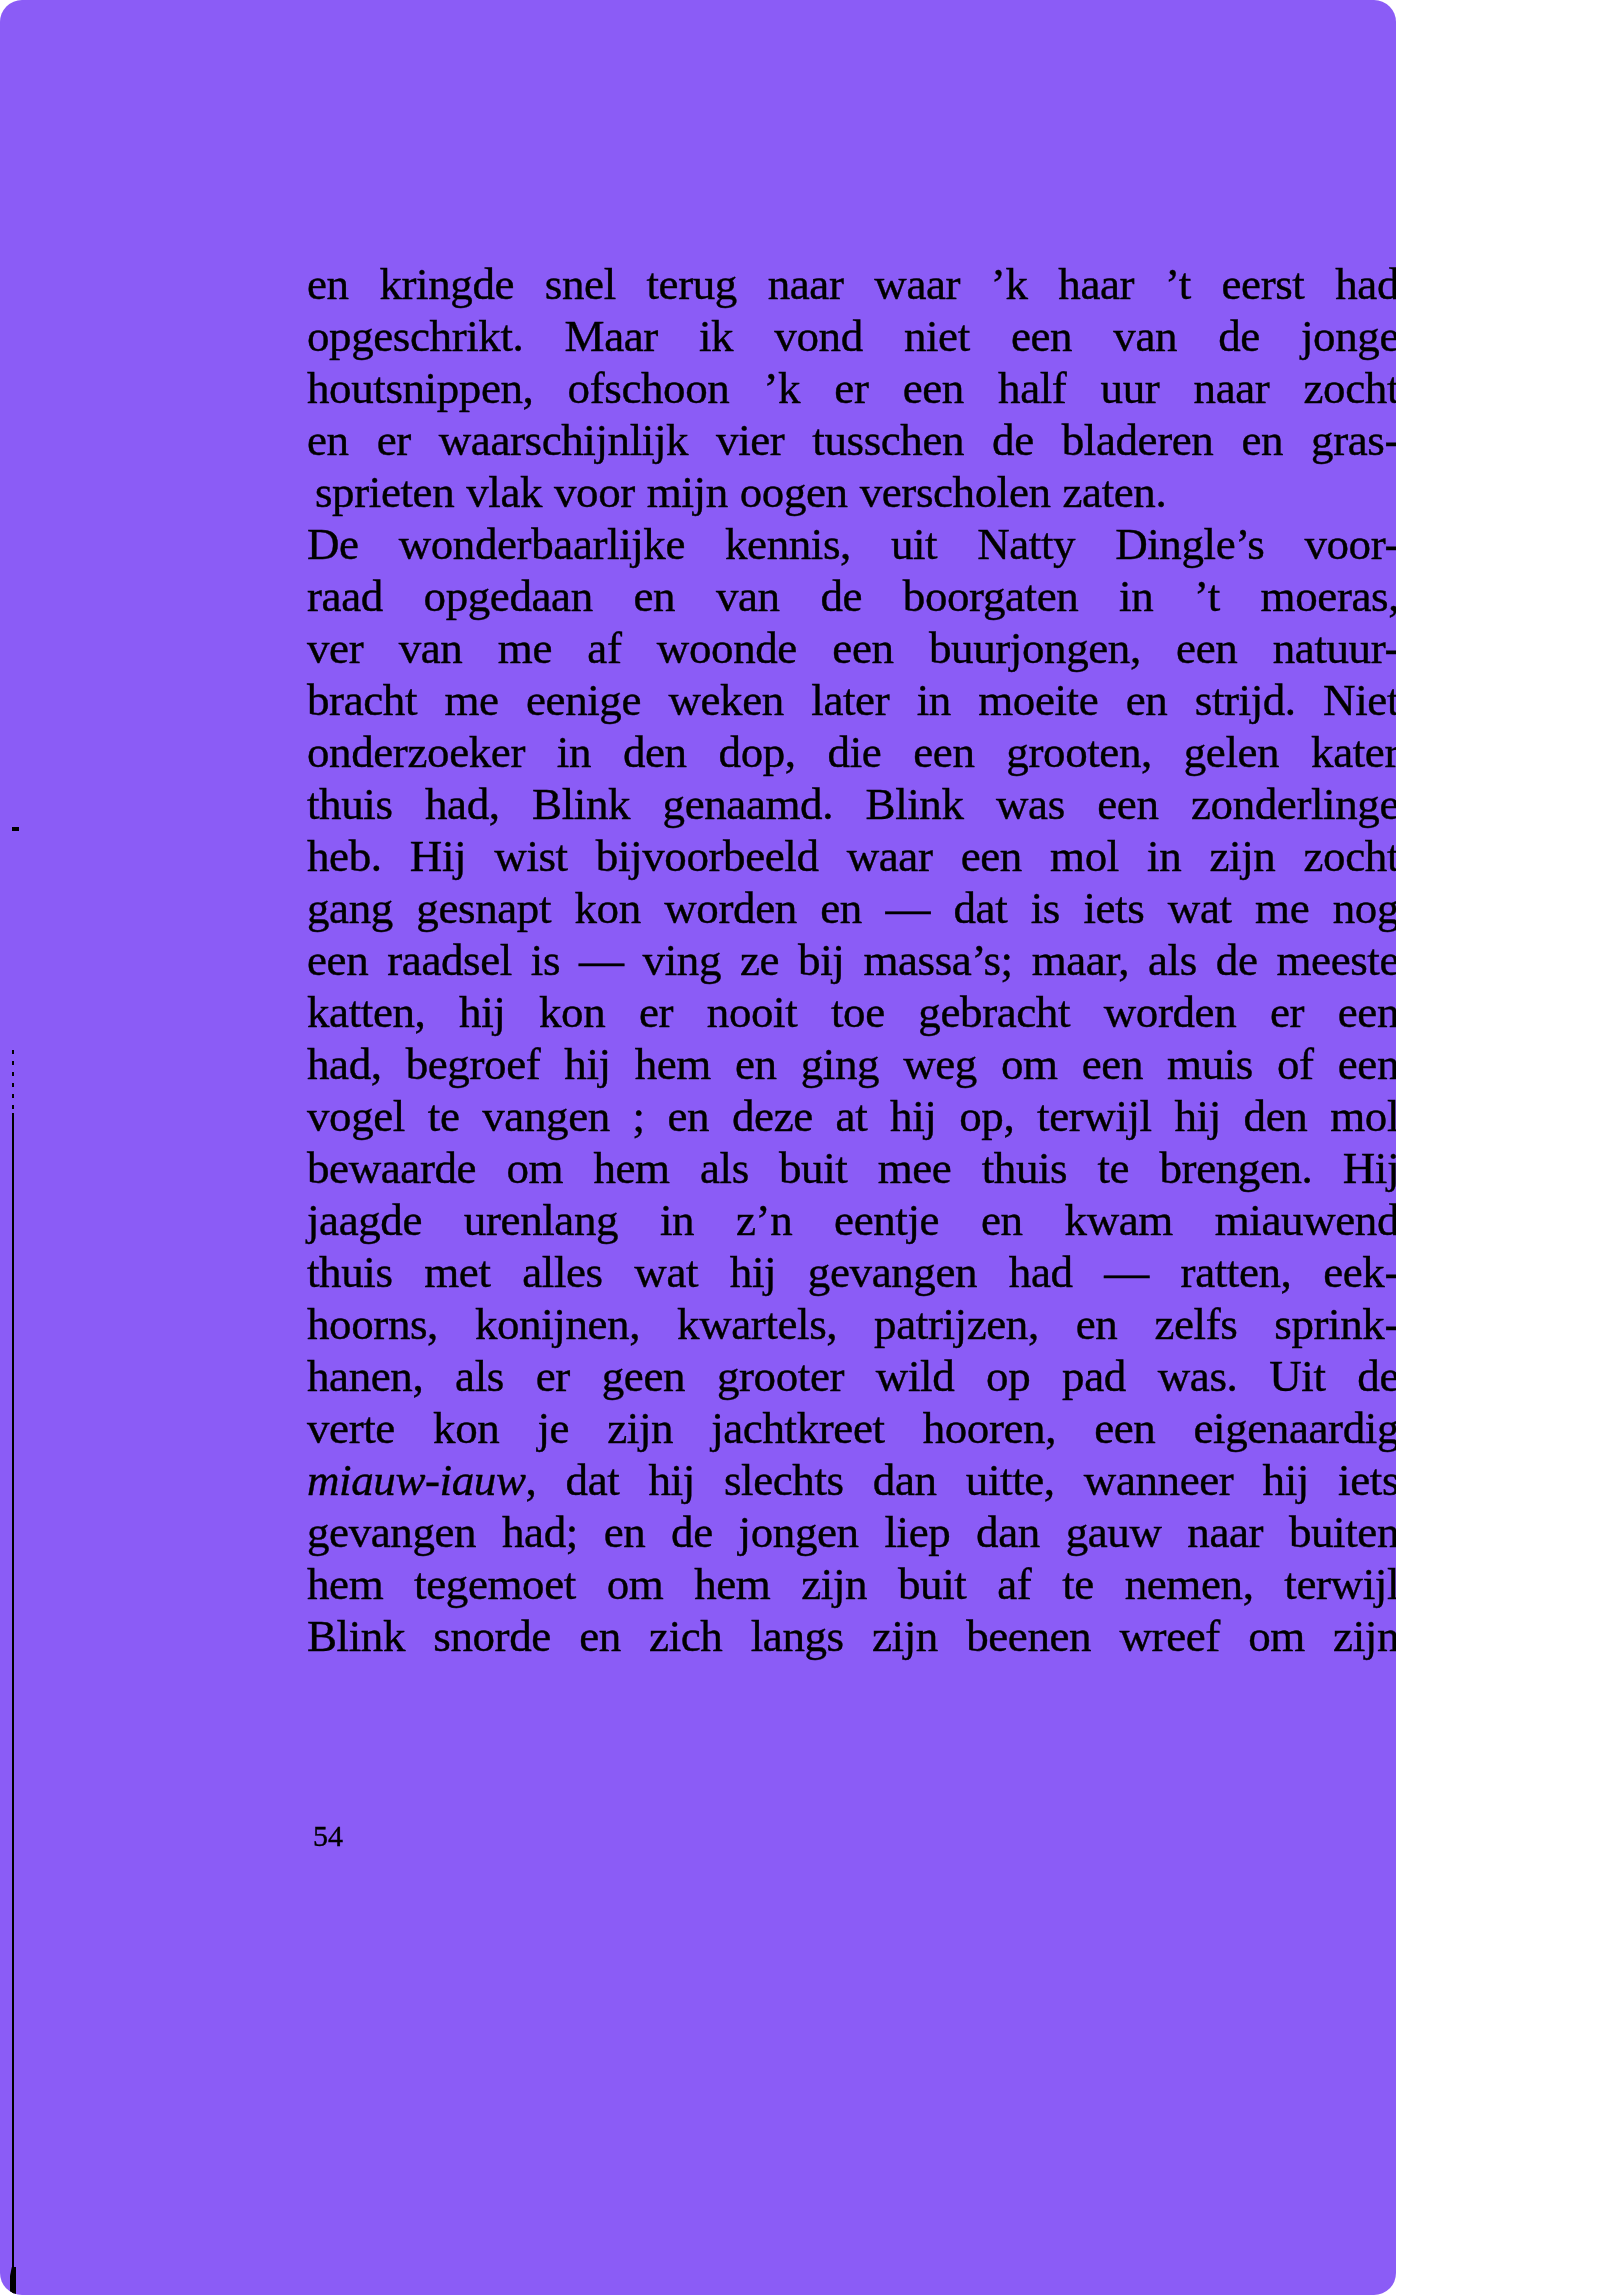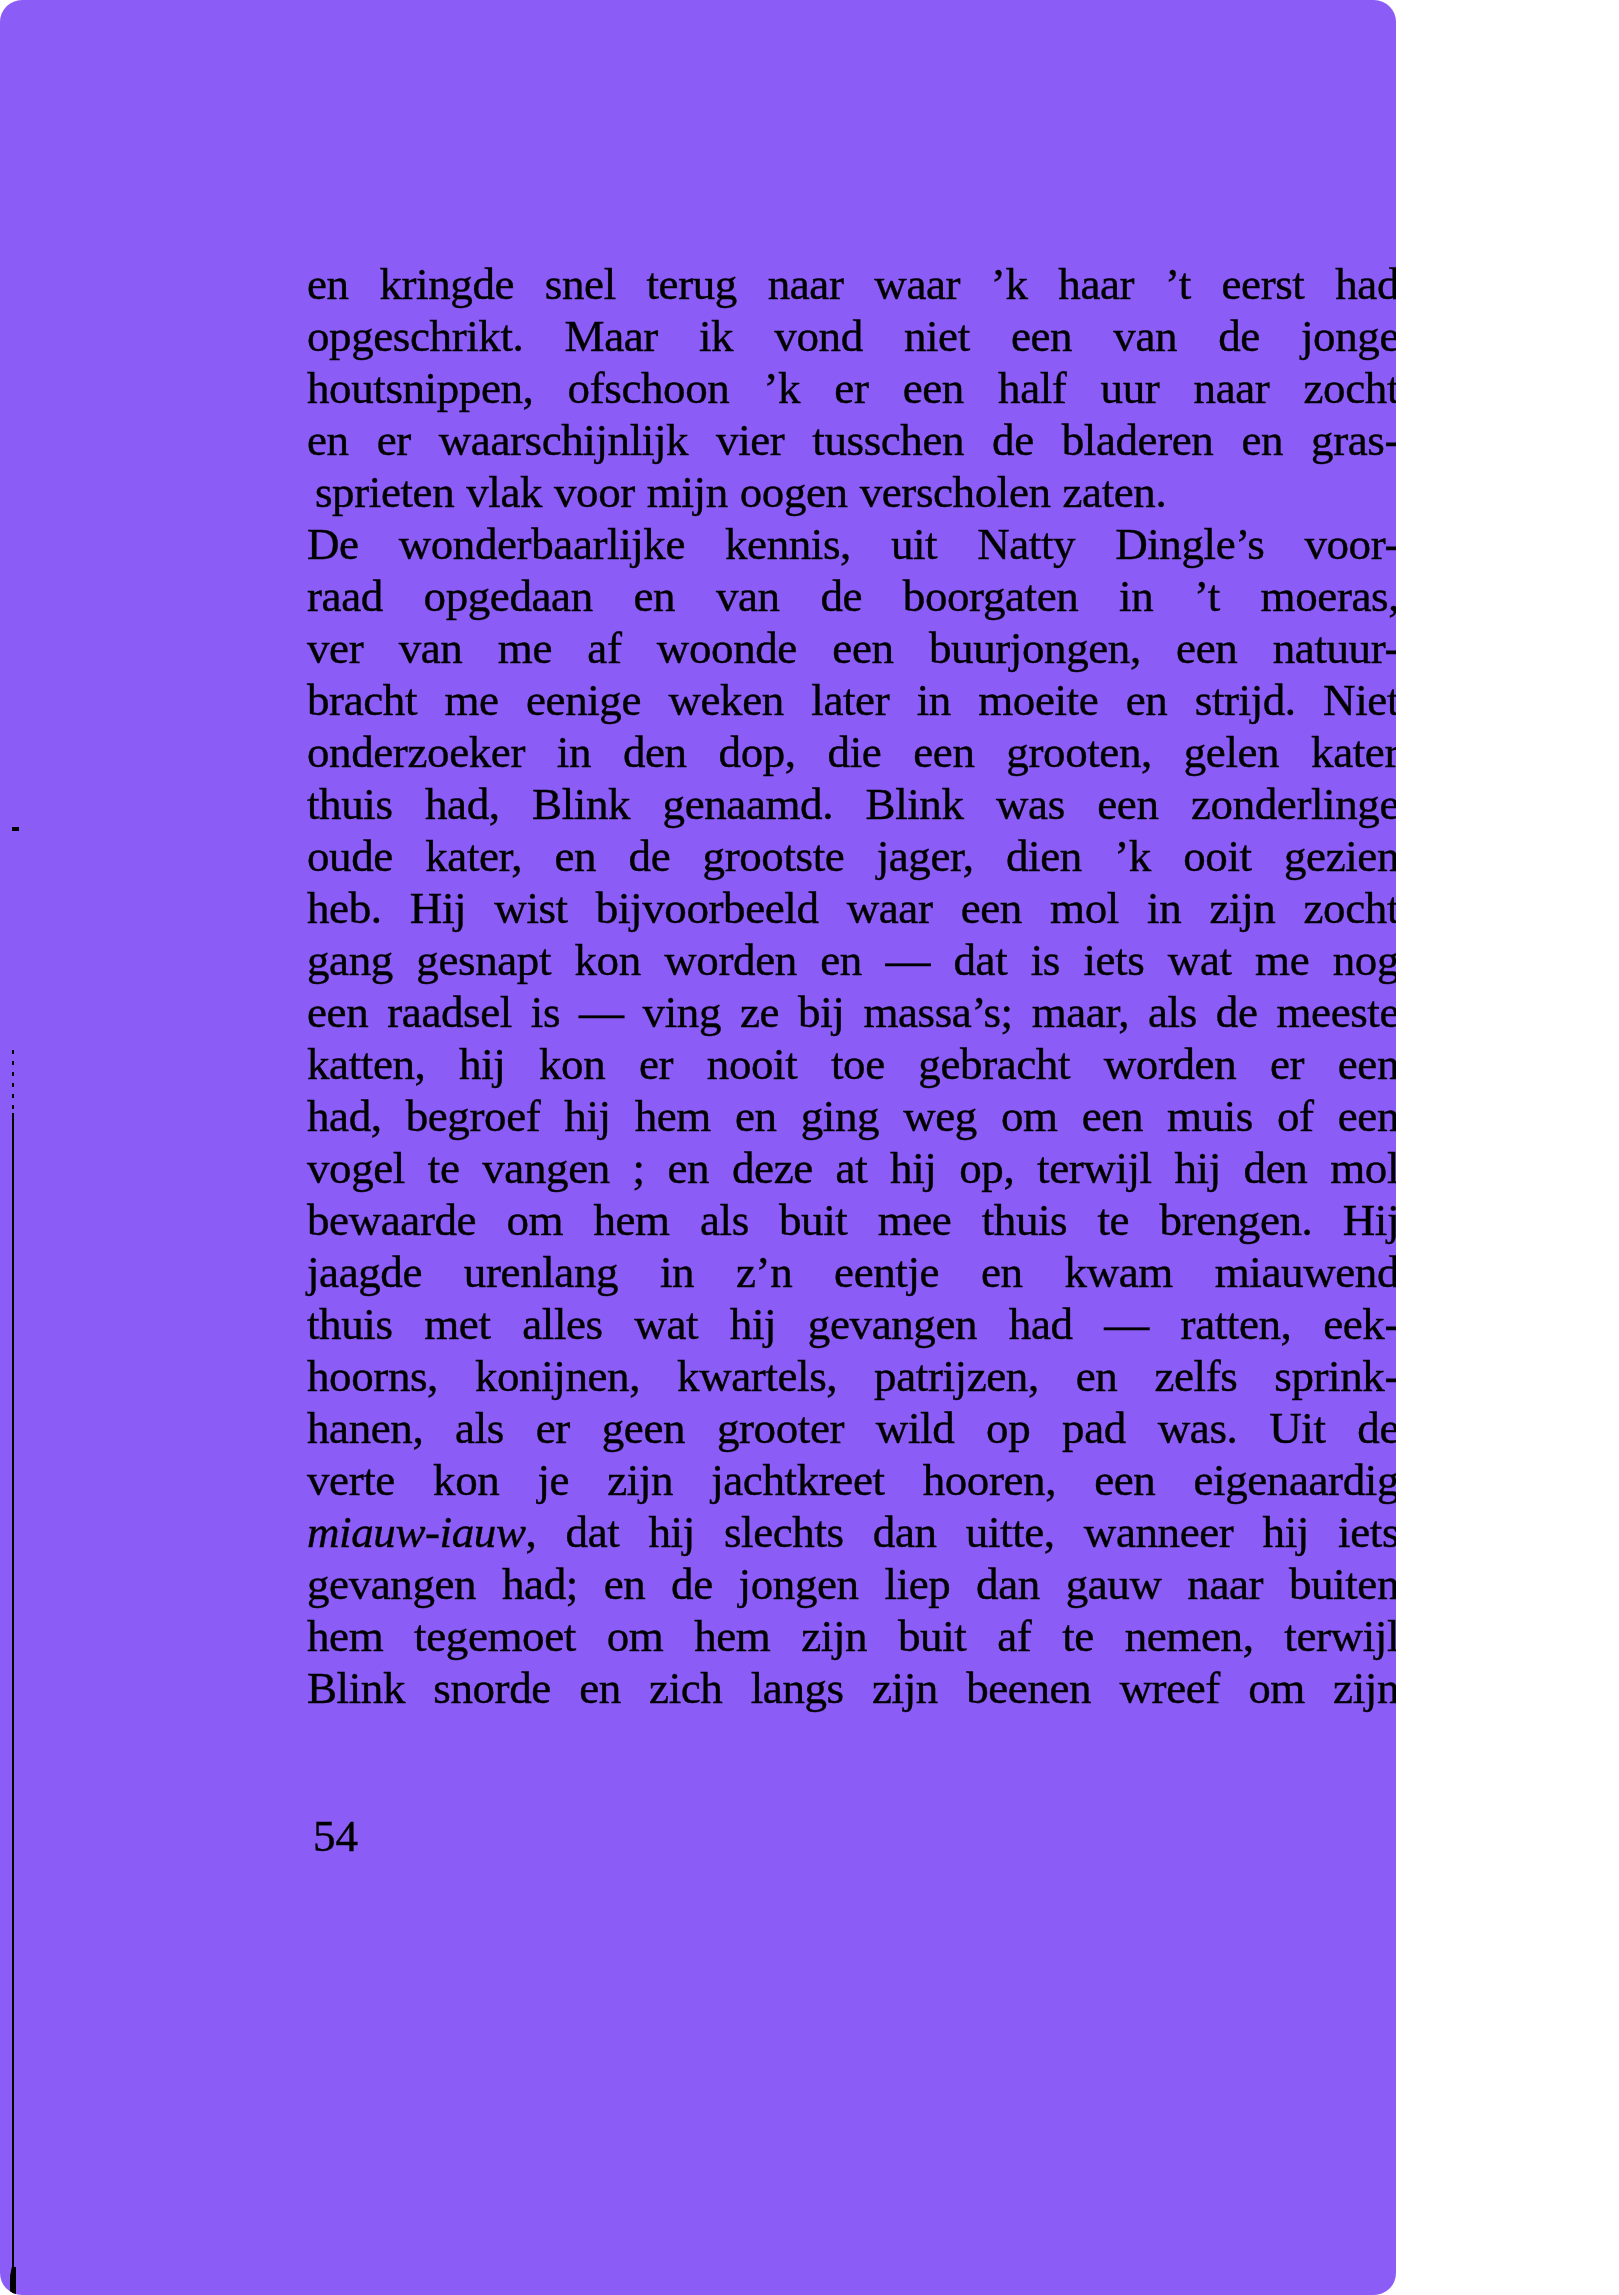--- a/index.html
+++ b/index.html
@@ -27,21 +27,21 @@
     white-space:normal;
   }
   .line.para-end{
     text-align-last:left;
     margin-left:8px;
   }
   .line em{font-style:italic;}
   .page-number{
     position:absolute;
     left:313px;top:1810px;
-    font-size:45px;line-height:52px;
+    font-size:30px;line-height:52px;
     -webkit-text-stroke:0.4px currentColor;
   }
   
   .spine-tick{
     position:absolute;left:11.7px;top:827px;width:7.3px;height:3.7px;background:#000;
   }
   .spine-line-dashed{
     position:absolute;left:11.7px;top:1050px;width:2.2px;height:64px;
     background:repeating-linear-gradient(180deg,#000 0 3.7px,transparent 3.7px 11px);
   }
@@ -65,21 +65,20 @@
       <div class="line">opgeschrikt. Maar ik vond niet een van de jonge</div>
       <div class="line">houtsnippen, ofschoon ’k er een half uur naar zocht</div>
       <div class="line">en er waarschijnlijk vier tusschen de bladeren en gras-</div>
       <div class="line para-end">sprieten vlak voor mijn oogen verscholen zaten.</div>
       <div class="line">De wonderbaarlijke kennis, uit Natty Dingle’s voor-</div>
       <div class="line">raad opgedaan en van de boorgaten in ’t moeras,</div>
       <div class="line">ver van me af woonde een buurjongen, een natuur-</div>
       <div class="line">bracht me eenige weken later in moeite en strijd. Niet</div>
       <div class="line">onderzoeker in den dop, die een grooten, gelen kater</div>
       <div class="line">thuis had, Blink genaamd. Blink was een zonderlinge</div>
-      <div class="line">oude kater, en de grootste jager, dien ’k ooit gezien</div>
       <div class="line">heb. Hij wist bijvoorbeeld waar een mol in zijn zocht</div>
       <div class="line">gang gesnapt kon worden en — dat is iets wat me nog</div>
       <div class="line">een raadsel is — ving ze bij massa’s; maar, als de meeste</div>
       <div class="line">katten, hij kon er nooit toe gebracht worden er een</div>
       <div class="line">had, begroef hij hem en ging weg om een muis of een</div>
       <div class="line">vogel te vangen ; en deze at hij op, terwijl hij den mol</div>
       <div class="line">bewaarde om hem als buit mee thuis te brengen. Hij</div>
       <div class="line">jaagde urenlang in z’n eentje en kwam miauwend</div>
       <div class="line">thuis met alles wat hij gevangen had — ratten, eek-</div>
       <div class="line">hoorns, konijnen, kwartels, patrijzen, en zelfs sprink-</div>

